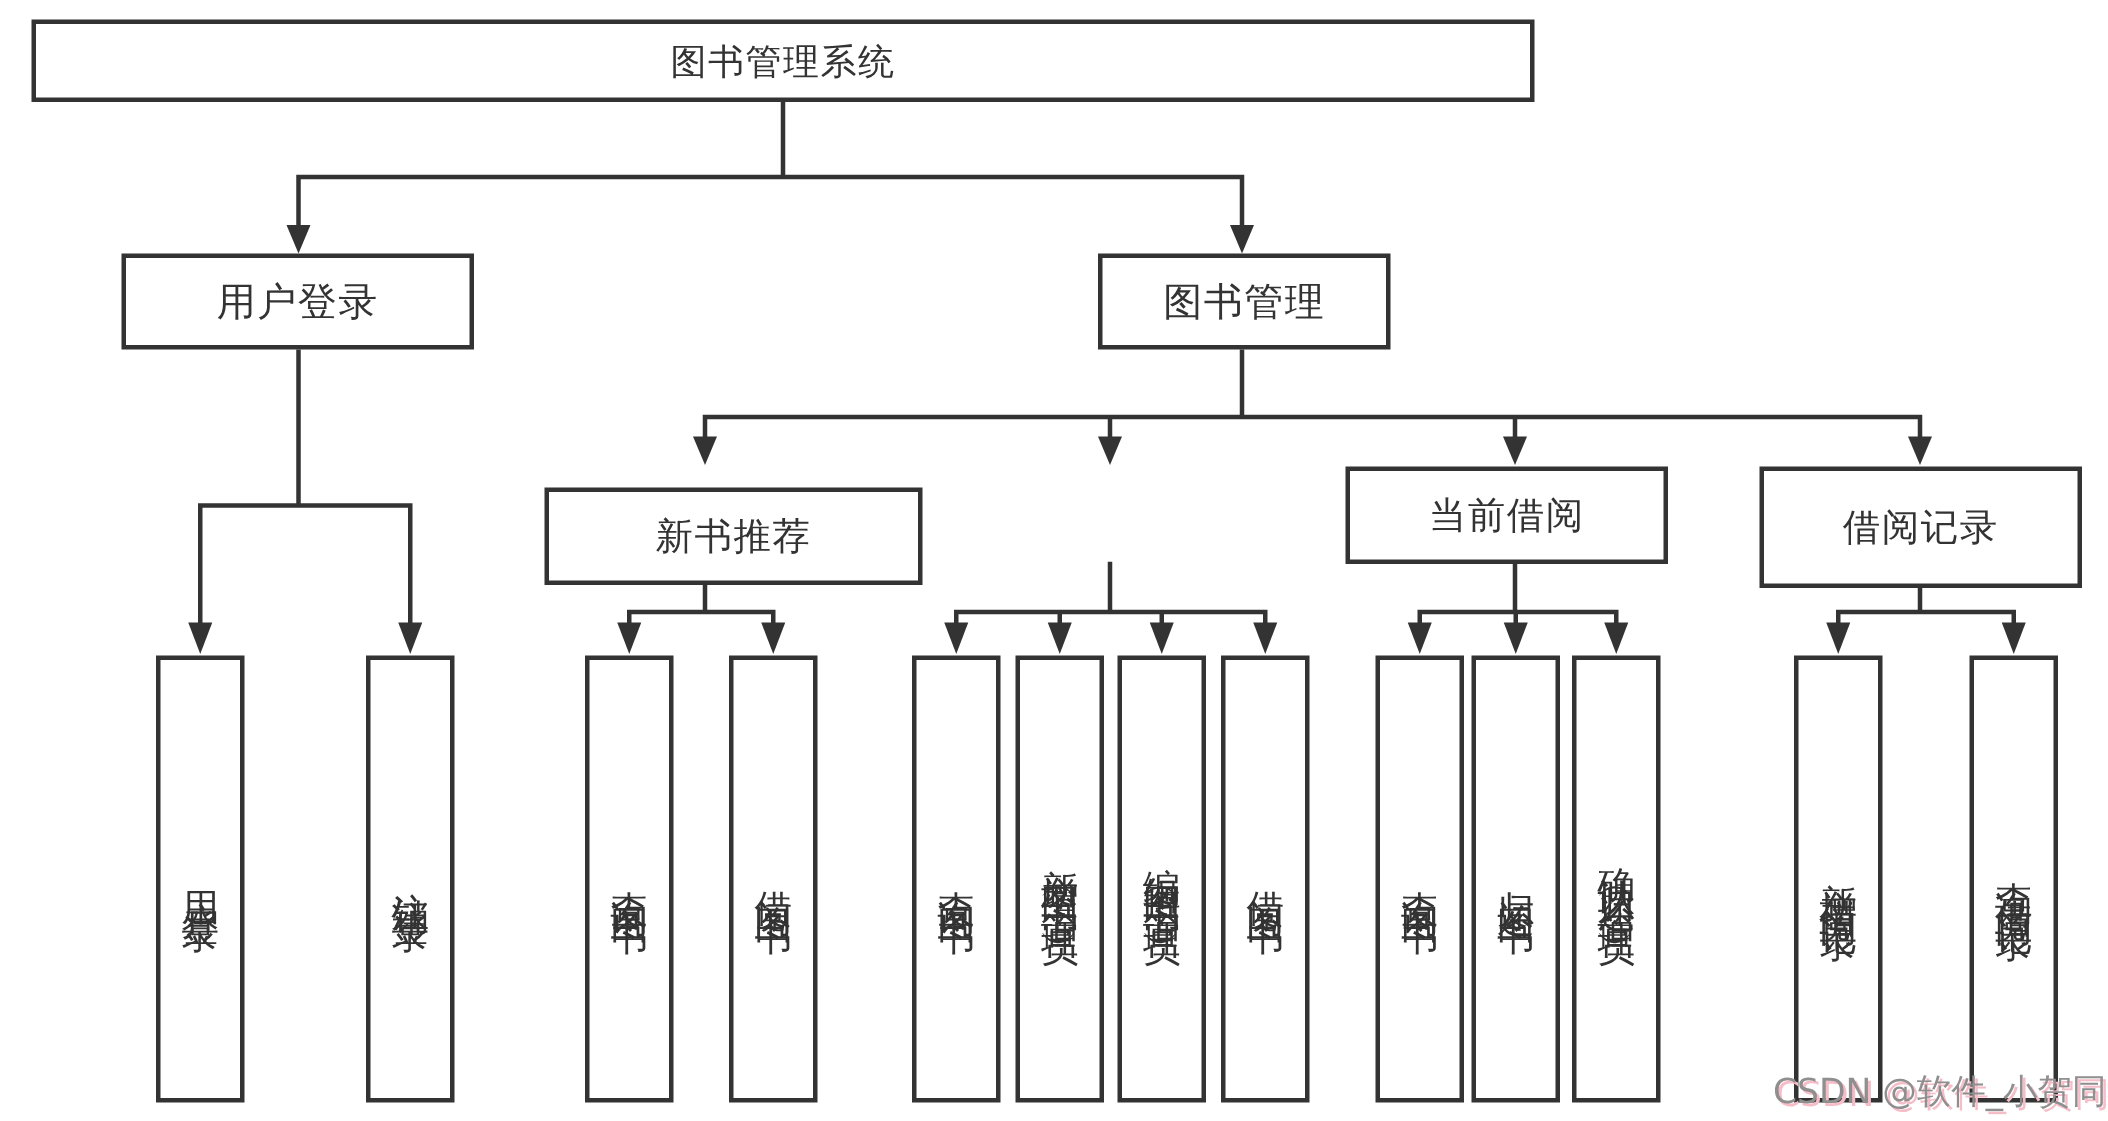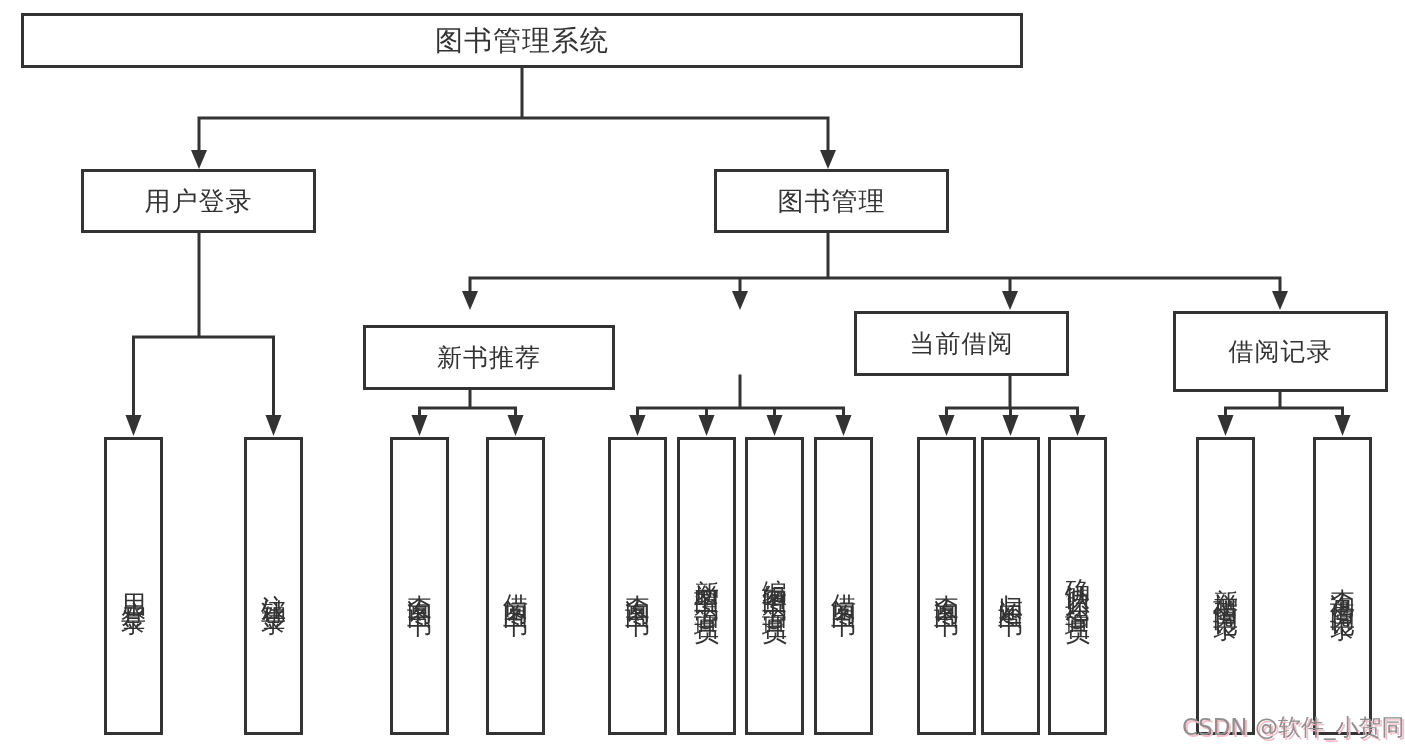--- a/index.html
+++ b/index.html
@@ -30,21 +30,21 @@
     border: 3px solid #333333;
     display: flex;
     align-items: center;
     justify-content: center;
   }
   .h-label {
     color: #333333;
     white-space: nowrap;
     letter-spacing: 1px;
   }
-  .lvl1 .h-label { font-size: 28px; }
+  .lvl1 .h-label { font-size: 24px; }
   .lvl2 .h-label { font-size: 26px; }
   .lvl3 .h-label { font-size: 25px; }
   .v-label {
     writing-mode: vertical-rl;
     text-orientation: mixed;
     font-size: 25px;
     letter-spacing: 6px;
     line-height: 1;
     color: #333333;
     white-space: nowrap;
@@ -116,28 +116,28 @@
     </g>
   </svg>
 
   <div class="box lvl1" style="left:21px; top:13px; width:1002px; height:55px">
     <span class="h-label">图书管理系统</span>
   </div>
 
   <div class="box lvl2" style="left:81px; top:169px; width:235px; height:64px">
     <span class="h-label">用户登录</span>
   </div>
-  <div class="box lvl2" style="left:714px; top:169px; width:235px; height:64px">
+  <div class="box lvl2" style="left:732px; top:169px; width:195px; height:64px">
     <span class="h-label">图书管理</span>
   </div>
 
   <div class="box lvl3" style="left:363px; top:325px; width:252px; height:65px">
     <span class="h-label">新书推荐</span>
   </div>
-  <div class="box lvl3" style="left:854px; top:311px; width:215px; height:65px">
+  <div class="box lvl3" style="left:897px; top:311px; width:215px; height:65px">
     <span class="h-label">当前借阅</span>
   </div>
   <div class="box lvl3" style="left:1173px; top:311px; width:215px; height:81px">
     <span class="h-label">借阅记录</span>
   </div>
 
   <div class="box leaf" style="left:104px; top:437px; width:59px; height:298px">
     <span class="v-label">用户登录</span>
   </div>
   <div class="box leaf" style="left:244px; top:437px; width:59px; height:298px">

